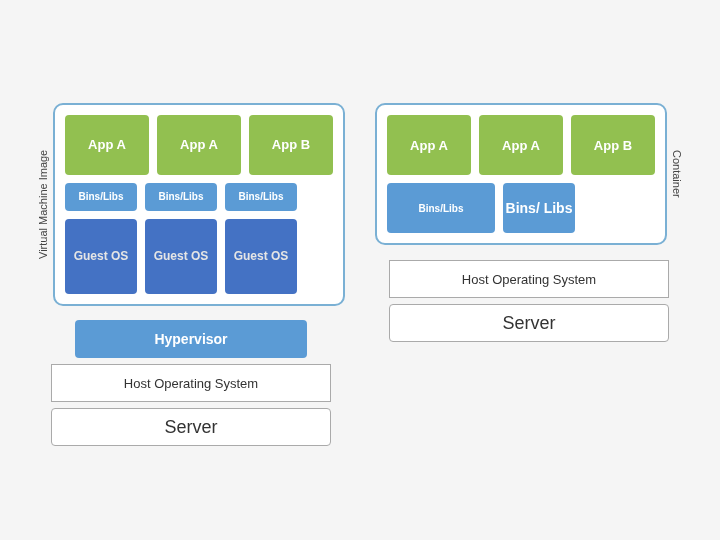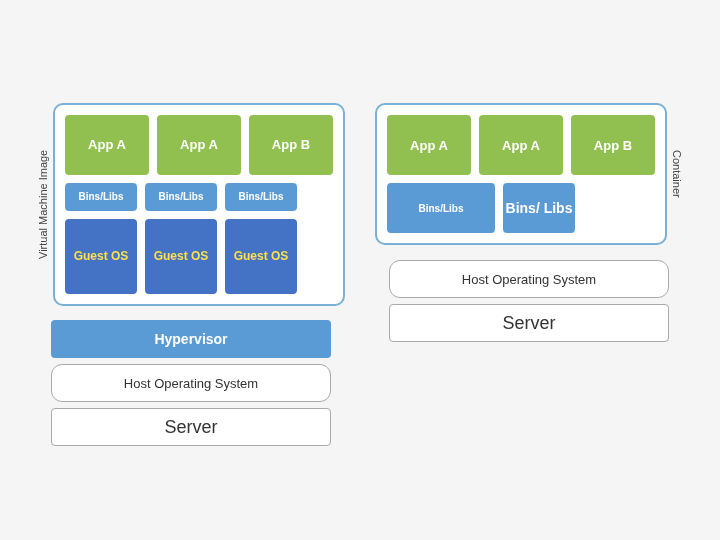--- a/index.html
+++ b/index.html
@@ -84,21 +84,21 @@
       display: flex;
       align-items: center;
       justify-content: center;
     }
     .guest-row {
       display: flex;
       gap: 8px;
     }
     .guest-box {
       background: #4472c4;
-      color: #fde047;
+      color: #e5e5e5;
       font-size: 12px;
       font-weight: bold;
       width: 72px;
       height: 75px;
       border-radius: 4px;
       display: flex;
       align-items: center;
       justify-content: center;
       text-align: center;
     }
@@ -114,21 +114,21 @@
       align-items: center;
       justify-content: center;
     }
     .host-os-bar {
       background: #fff;
       border: 1.5px solid #aaa;
       color: #333;
       font-size: 13px;
       width: 100%;
       height: 38px;
-      border-radius: 11px;
+      border-radius: 0;
       display: flex;
       align-items: center;
       justify-content: center;
     }
     .server-bar {
       background: #fff;
       border: 1.5px solid #aaa;
       color: #333;
       font-size: 18px;
       width: 100%;
@@ -227,21 +227,21 @@
         </div>
 
         <div class="guest-row">
           <div class="guest-box">Guest OS</div>
           <div class="guest-box">Guest OS</div>
           <div class="guest-box">Guest OS</div>
         </div>
       </div>
     </div>
 
-    <div class="hypervisor-bar right-full-width" style="width:280px;">Hypervisor</div>
+    <div class="hypervisor-bar right-full-width" style="width:232px;">Hypervisor</div>
 
     <div class="host-os-bar right-full-width" style="width:280px;">Host Operating System</div>
 
     <div class="server-bar right-full-width" style="width:280px;">Server</div>
   </div>
 
   <div class="container-section">
     <div class="container-wrapper">
       <div class="container-inner-box">
 

